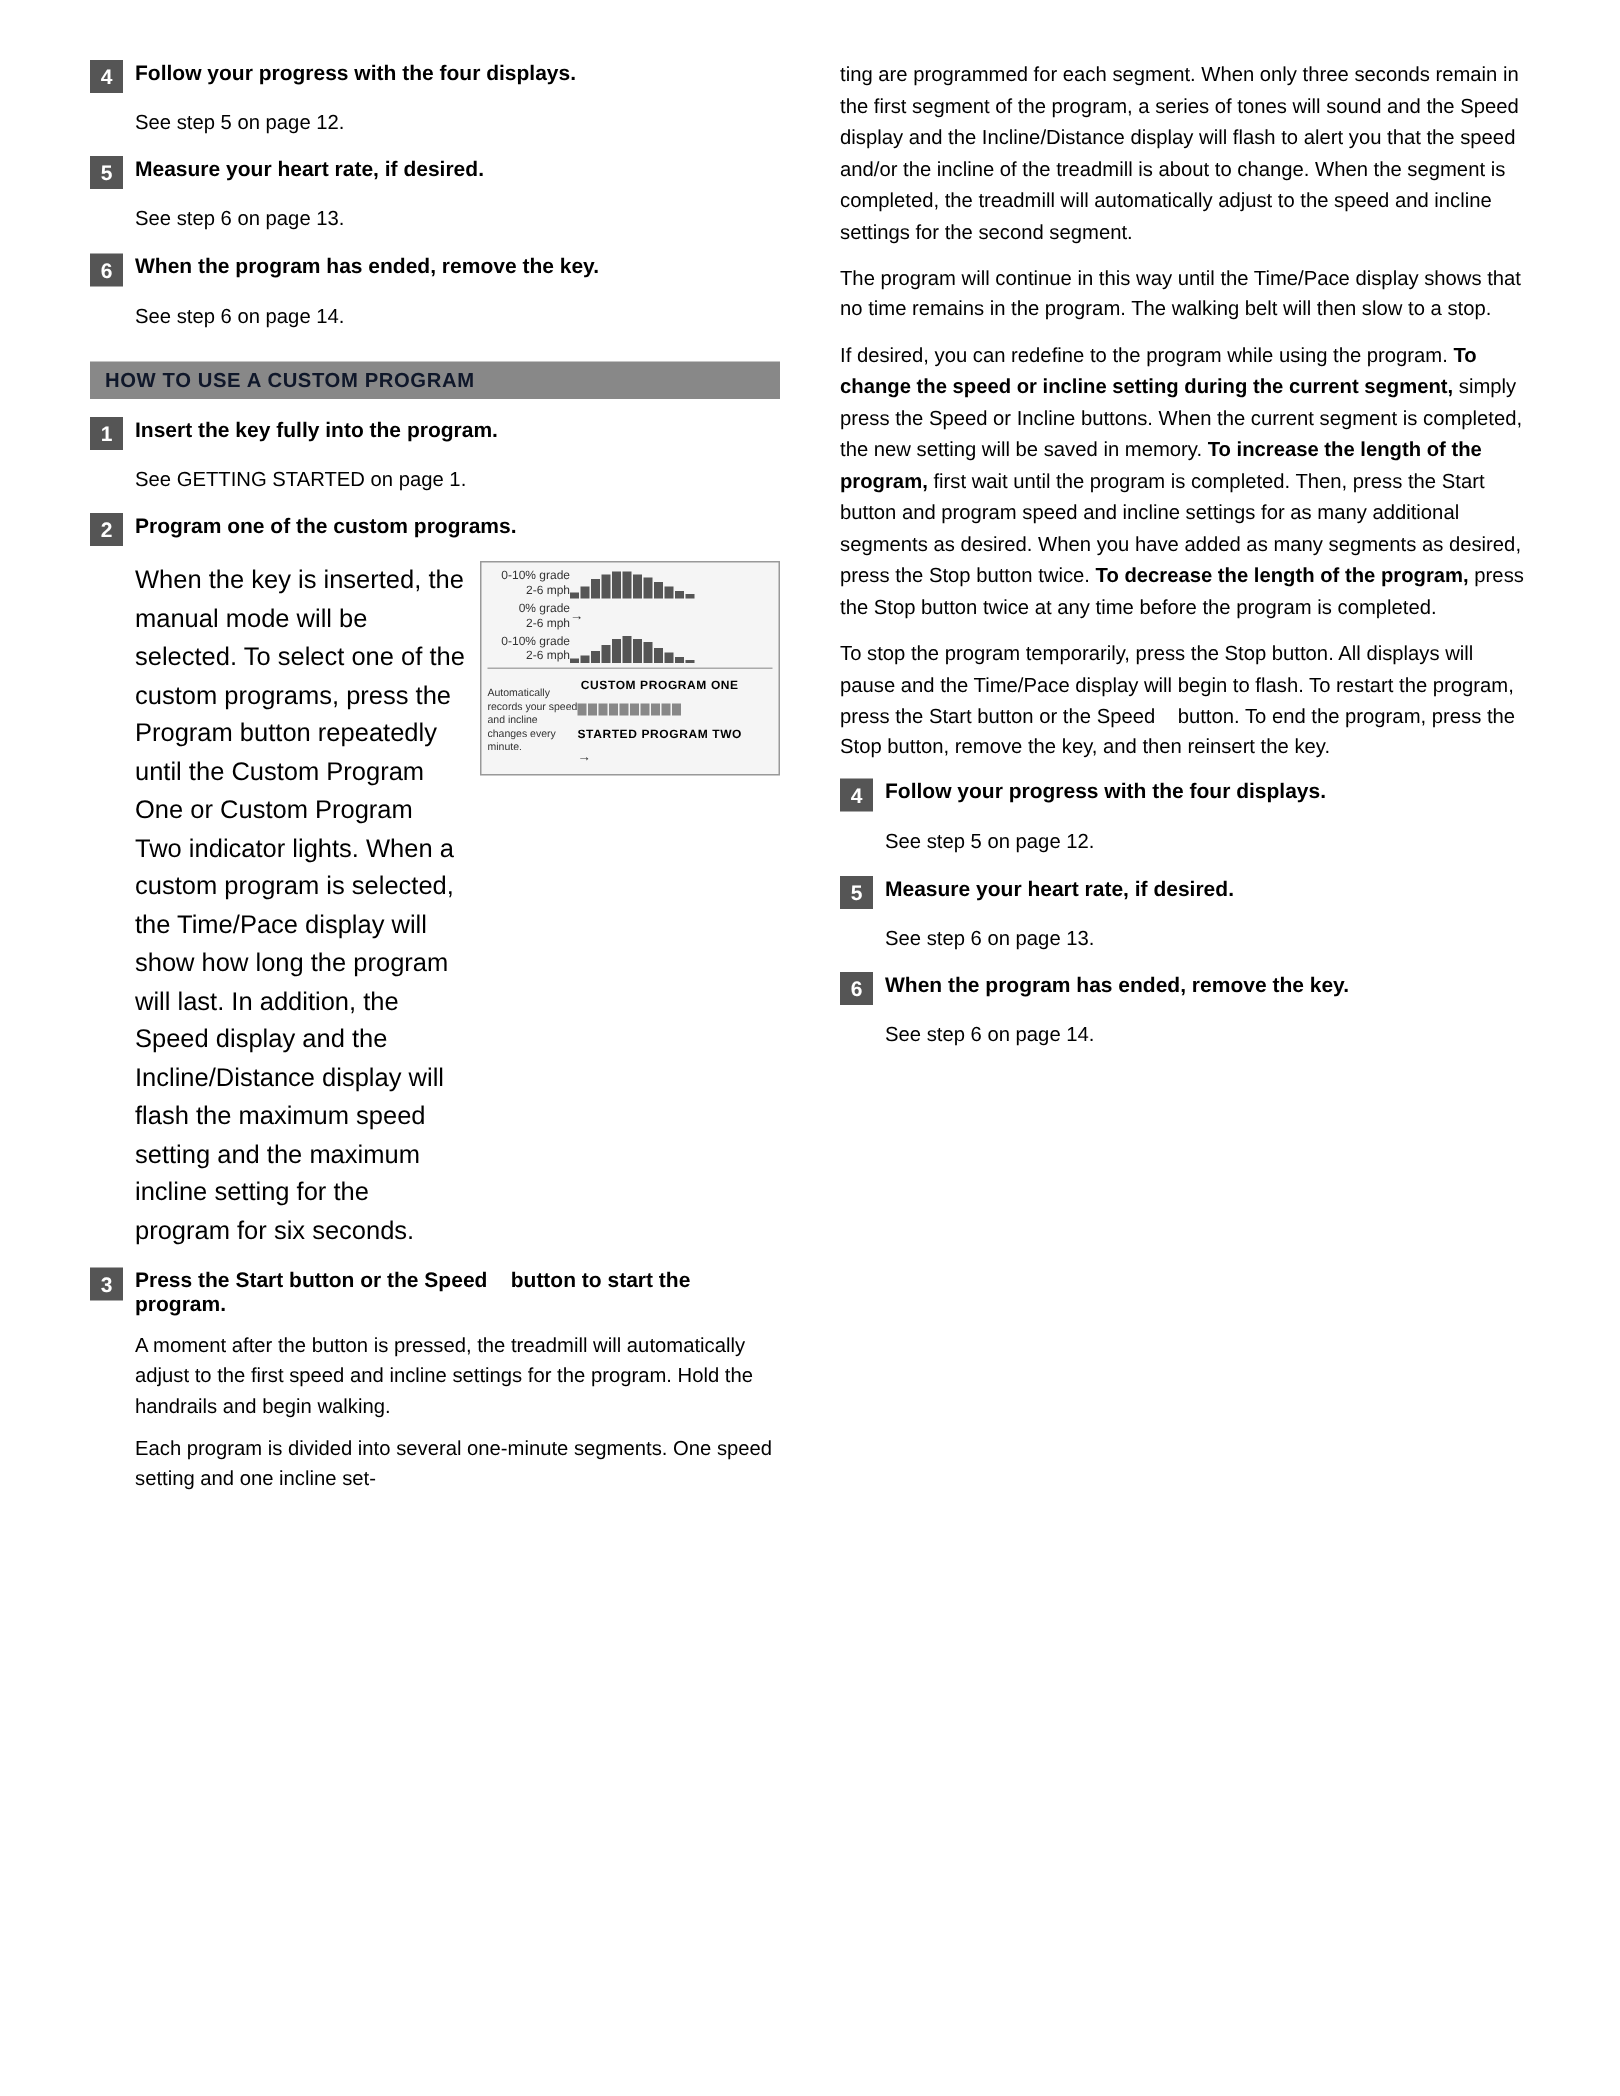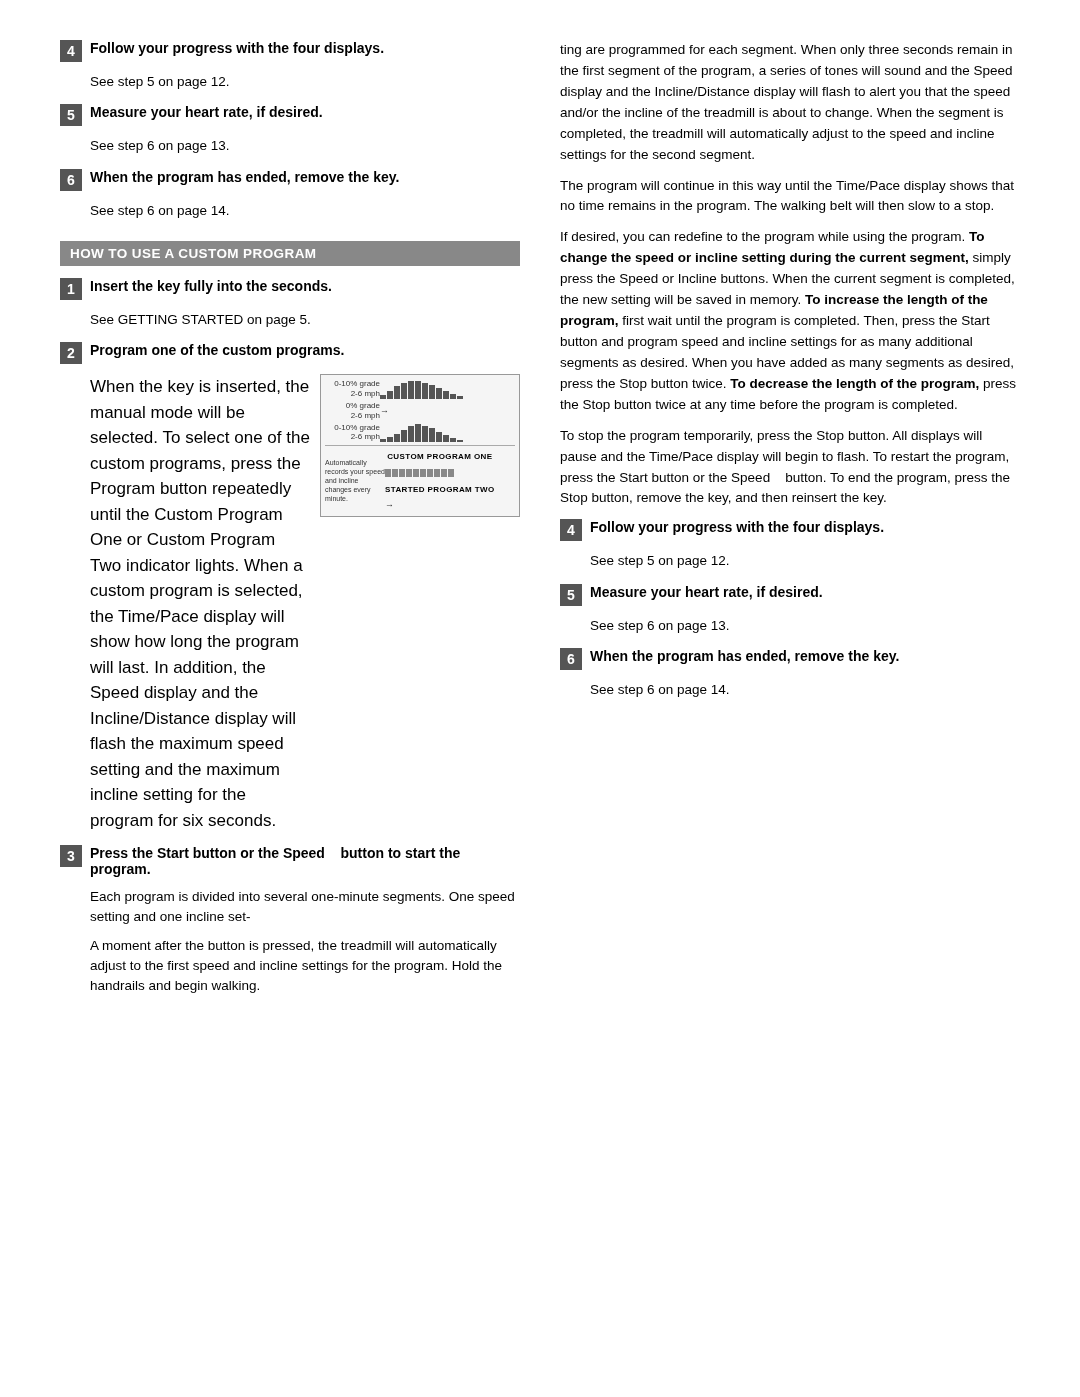--- a/index.html
+++ b/index.html
@@ -57,21 +57,21 @@
       margin-left: 30px;
       margin-bottom: 12px;
       font-size: 13.5px;
       line-height: 1.5;
       color: #000;
     }
 
     
     .section-header {
       background: #888;
-      color: #ffffff;
+      color: #0f172a;
       font-weight: bold;
       font-size: 13.5px;
       padding: 5px 10px;
       margin-bottom: 12px;
       margin-top: 20px;
       letter-spacing: 0.03em;
     }
 
     
     .program-image-wrap {
@@ -152,23 +152,23 @@
         <div class="step-num-box">6</div>
         <div class="step-title">When the program has ended, remove the key.</div>
       </div>
       <div class="step-body">See step 6 on page 14.</div>
     </div>
 
     <div class="section-header">HOW TO USE A CUSTOM PROGRAM</div>
 
     <div class="step-item">
       <div class="step-num-box">1</div>
-      <div class="step-title">Insert the key fully into the seconds.</div>
-    </div>
-    <div class="step-body">See GETTING STARTED on page 5.</div>
+      <div class="step-title">Insert the key fully into the program.</div>
+    </div>
+    <div class="step-body">See GETTING STARTED on page 1.</div>
 
     <div class="step-item">
       <div class="step-num-box">2</div>
       <div class="step-title">Program one of the custom programs.</div>
     </div>
     <div class="step-body">
       <div class="program-image-wrap">
         <div class="program-text-left">When the key is inserted, the manual mode will be selected. To select one of the custom programs, press the Program button repeatedly until the Custom Program One or Custom Program Two indicator lights. When a custom program is selected, the Time/Pace display will show how long the program will last. In addition, the Speed display and the Incline/Distance display will flash the maximum speed setting and the maximum incline setting for the program for six seconds.</div>
 
         <div class="program-chart">
@@ -247,22 +247,22 @@
           </div>
         </div>
       </div>
     </div>
 
     <div class="step-item">
       <div class="step-num-box">3</div>
       <div class="step-title">Press the Start button or the Speed&nbsp;&nbsp;&nbsp; button to start the program.</div>
     </div>
     <div class="step-body">
+      <p>A moment after the button is pressed, the treadmill will automatically adjust to the first speed and incline settings for the program. Hold the handrails and begin walking.</p>
       <p>Each program is divided into several one-minute segments. One speed setting and one incline set-</p>
-      <p>A moment after the button is pressed, the treadmill will automatically adjust to the first speed and incline settings for the program. Hold the handrails and begin walking.</p>
     </div>
 
   </div>
 
   <div class="right-col">
 
     <p>ting are programmed for each segment. When only three seconds remain in the first segment of the program, a series of tones will sound and the Speed display and the Incline/Distance display will flash to alert you that the speed and/or the incline of the treadmill is about to change. When the segment is completed, the treadmill will automatically adjust to the speed and incline settings for the second segment.</p>
     <p>The program will continue in this way until the Time/Pace display shows that no time remains in the program. The walking belt will then slow to a stop.</p>
     <p>
       If desired, you can redefine to the program while using the program. <strong>To change the speed or incline setting during the current segment,</strong> simply press the Speed or Incline buttons. When the current segment is completed, the new setting will be saved in memory. <strong>To increase the length of the program,</strong> first wait until the program is completed. Then, press the Start button and program speed and incline settings for as many additional segments as desired. When you have added as many segments as desired, press the Stop button twice. <strong>To decrease the length of the program,</strong> press the Stop button twice at any time before the program is completed.

